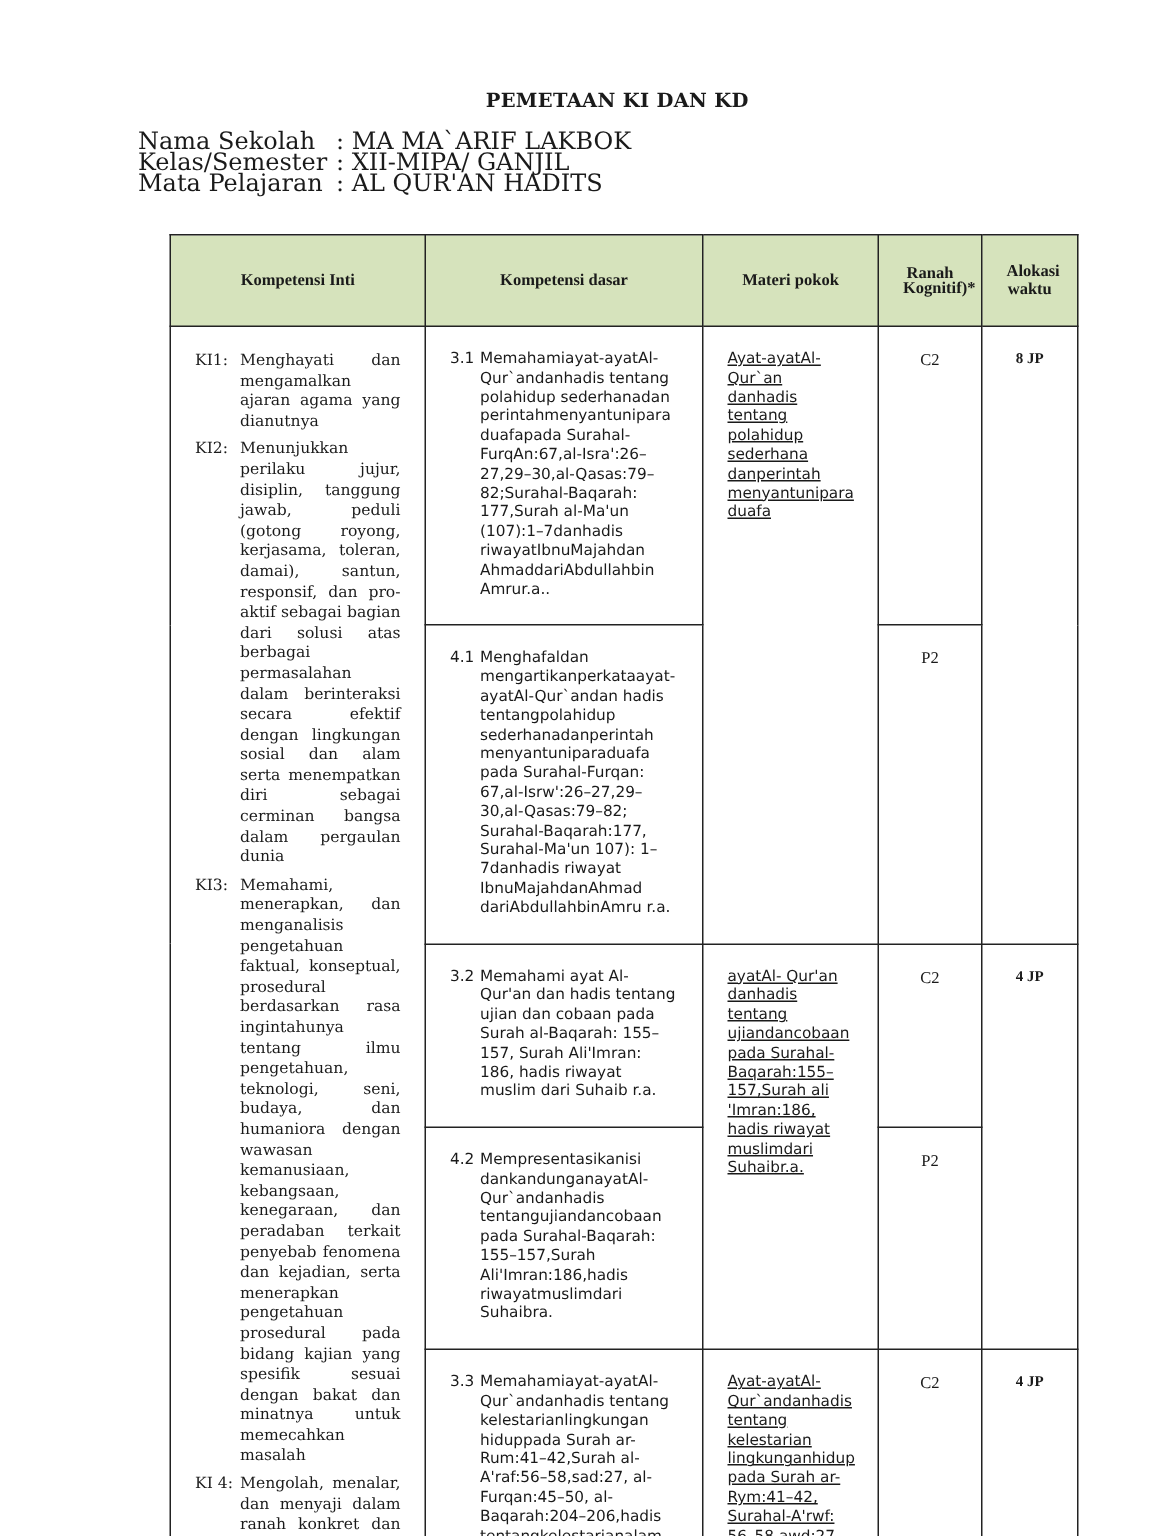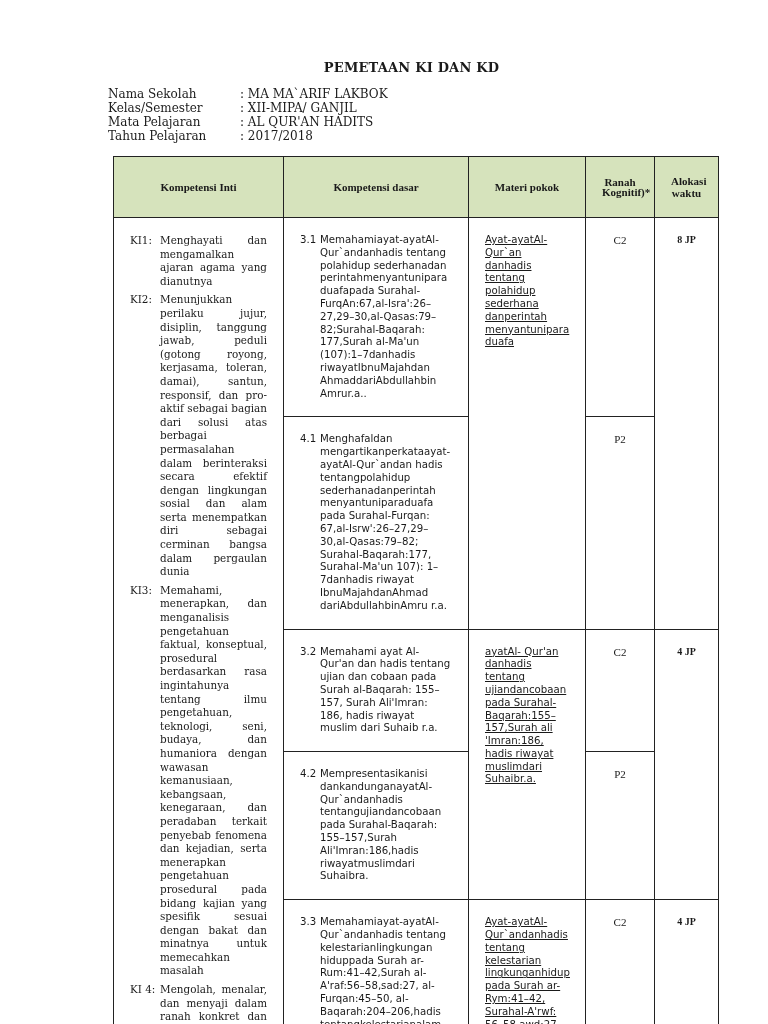--- a/index.html
+++ b/index.html
@@ -6,21 +6,21 @@
   body {
     width: 768px; height: 1024px; background: #ffffff;
     font-family: "DejaVu Serif", "Liberation Serif", serif;
     color: #1a1a1a; position: relative; overflow: hidden;
   }
   .title {
     position: absolute; top: 60px; left: 0; width: 768px;
     text-align: center; font-weight: bold; font-size: 13px; letter-spacing: 0.2px;
     padding-left: 55px; box-sizing: border-box;
   }
-  .meta { position: absolute; top: 87px; left: 108px; font-size: 12px; line-height: 14px; }
+  .meta { position: absolute; top: 87px; left: 92px; font-size: 16px; line-height: 14px; }
   .meta-row { display: flex; }
   .meta-label { width: 132px; }
   .meta-value { }
   table.map {
     position: absolute; top: 156px; left: 113px;
     border-collapse: collapse; table-layout: fixed;
     width: 605px;
   }
   table.map th, table.map td {
     border: 1px solid #222; vertical-align: top; padding: 16px;
@@ -57,24 +57,20 @@
     <span class="meta-label">Nama Sekolah</span>
     <span class="meta-value">: MA MA`ARIF LAKBOK</span>
   </div>
   <div class="meta-row">
     <span class="meta-label">Kelas/Semester</span>
     <span class="meta-value">: XII-MIPA/ GANJIL</span>
   </div>
   <div class="meta-row">
     <span class="meta-label">Mata Pelajaran</span>
     <span class="meta-value">: AL QUR'AN HADITS</span>
-  </div>
-  <div class="meta-row">
-    <span class="meta-label">Tahun Pelajaran</span>
-    <span class="meta-value">: 2017/2018</span>
   </div>
 </div>
 
 <table class="map">
   <colgroup>
     <col style="width:170px">
     <col style="width:185px">
     <col style="width:117px">
     <col style="width:69px">
     <col style="width:64px">

